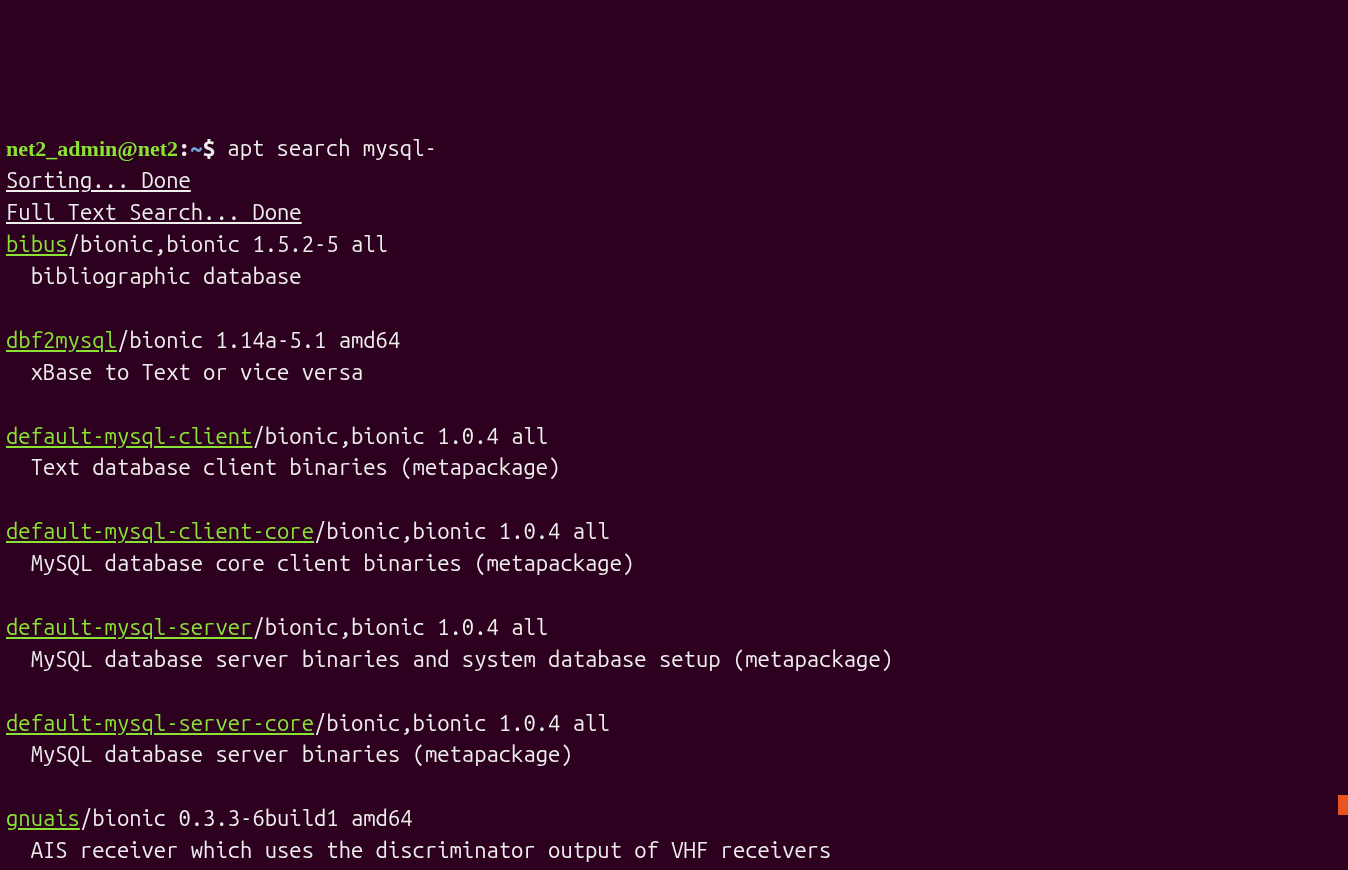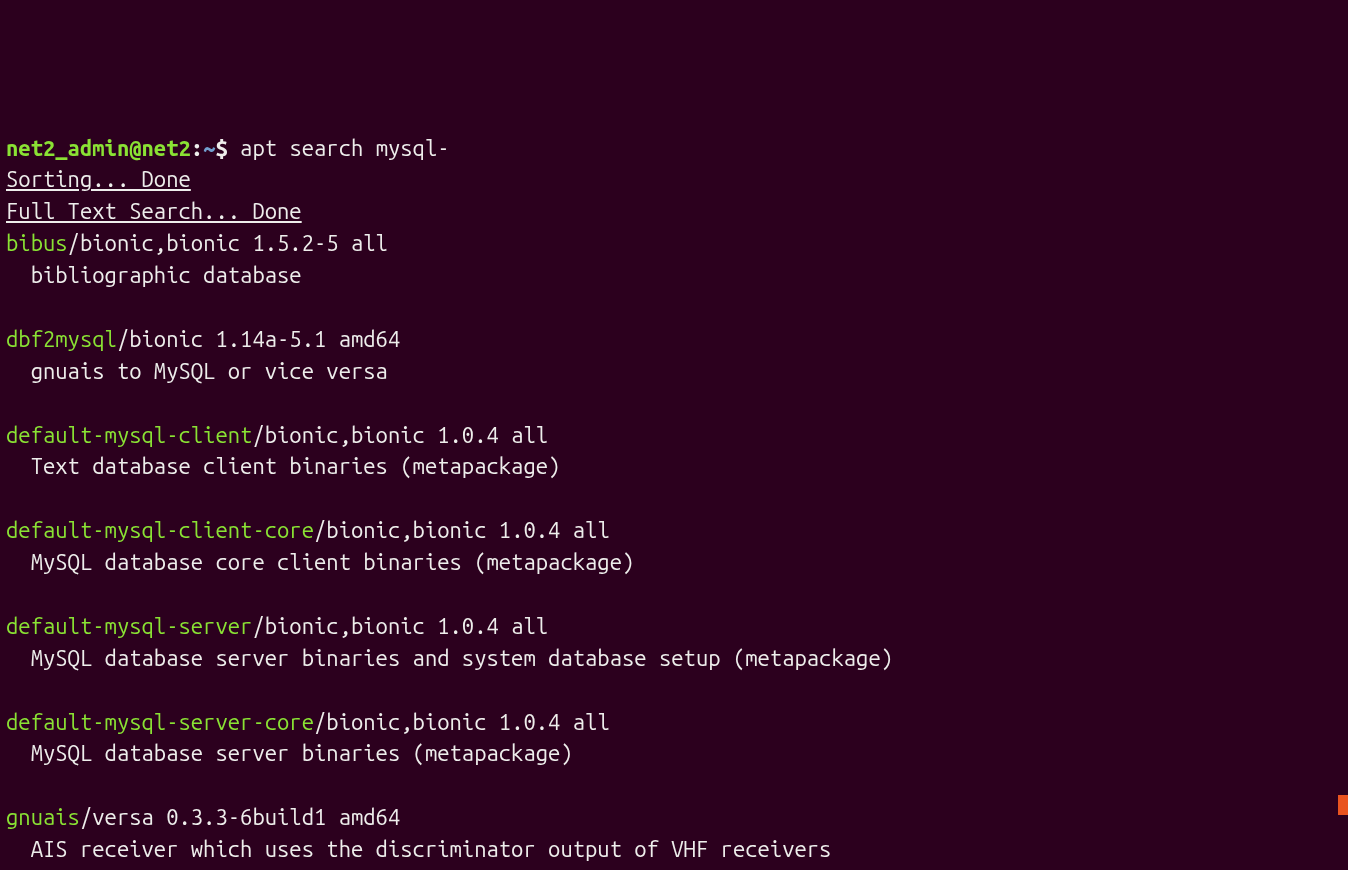--- a/index.html
+++ b/index.html
@@ -5,26 +5,26 @@
     body {
       background-color: #2c001e;
       color: #eeeeec;
       font-family: 'Ubuntu Mono', 'DejaVu Sans Mono', 'Consolas', monospace;
       font-size: 22px;
       line-height: 1.45;
       margin: 0;
       padding: 4px 6px;
       white-space: pre;
     }
-    .prompt-user { color: #8ae234; font-weight: bold; }
+    .prompt-user { color: #8ae234; font-weight: bold; font-family: Liberation Serif, serif; }
     .prompt-sep { color: #eeeeec; font-weight: bold;}
     .prompt-path { color: #729fcf; font-weight: bold;}
     .cmd { color: #eeeeec; }
     .status { color: #eeeeec; text-decoration: underline; }
-    .pkg { color: #8ae234; }
+    .pkg { color: #8ae234; text-decoration: underline; }
     .meta { color: #eeeeec; }
     .desc { color: #eeeeec; }
     .container { display: block; }
     .scrollbar {
       position: fixed;
       right: 0;
       top: 795px;
       width: 10px;
       height: 20px;
       background: #e95420;
@@ -35,35 +35,35 @@
 
 
 
 <div class="container"><span class="prompt-user">net2_admin@net2</span><span class="prompt-sep">:</span><span class="prompt-path">~</span><span class="prompt-sep">$ </span><span class="cmd">apt search mysql-</span>
 <span class="status">Sorting... Done</span>
 <span class="status">Full Text Search... Done</span>
 <span class="pkg">bibus</span><span class="meta">/bionic,bionic 1.5.2-5 all</span>
 <span class="desc">  bibliographic database</span>
 
 <span class="pkg">dbf2mysql</span><span class="meta">/bionic 1.14a-5.1 amd64</span>
-<span class="desc">  gnuais to MySQL or vice versa</span>
+<span class="desc">  xBase to Text or vice versa</span>
 
 <span class="pkg">default-mysql-client</span><span class="meta">/bionic,bionic 1.0.4 all</span>
 <span class="desc">  Text database client binaries (metapackage)</span>
 
 <span class="pkg">default-mysql-client-core</span><span class="meta">/bionic,bionic 1.0.4 all</span>
 <span class="desc">  MySQL database core client binaries (metapackage)</span>
 
 <span class="pkg">default-mysql-server</span><span class="meta">/bionic,bionic 1.0.4 all</span>
 <span class="desc">  MySQL database server binaries and system database setup (metapackage)</span>
 
 <span class="pkg">default-mysql-server-core</span><span class="meta">/bionic,bionic 1.0.4 all</span>
 <span class="desc">  MySQL database server binaries (metapackage)</span>
 
-<span class="pkg">gnuais</span><span class="meta">/versa 0.3.3-6build1 amd64</span>
+<span class="pkg">gnuais</span><span class="meta">/bionic 0.3.3-6build1 amd64</span>
 <span class="desc">  AIS receiver which uses the discriminator output of VHF receivers</span>
 
 
 </div>
 
 <div class="scrollbar"></div>
 
 
 
 

